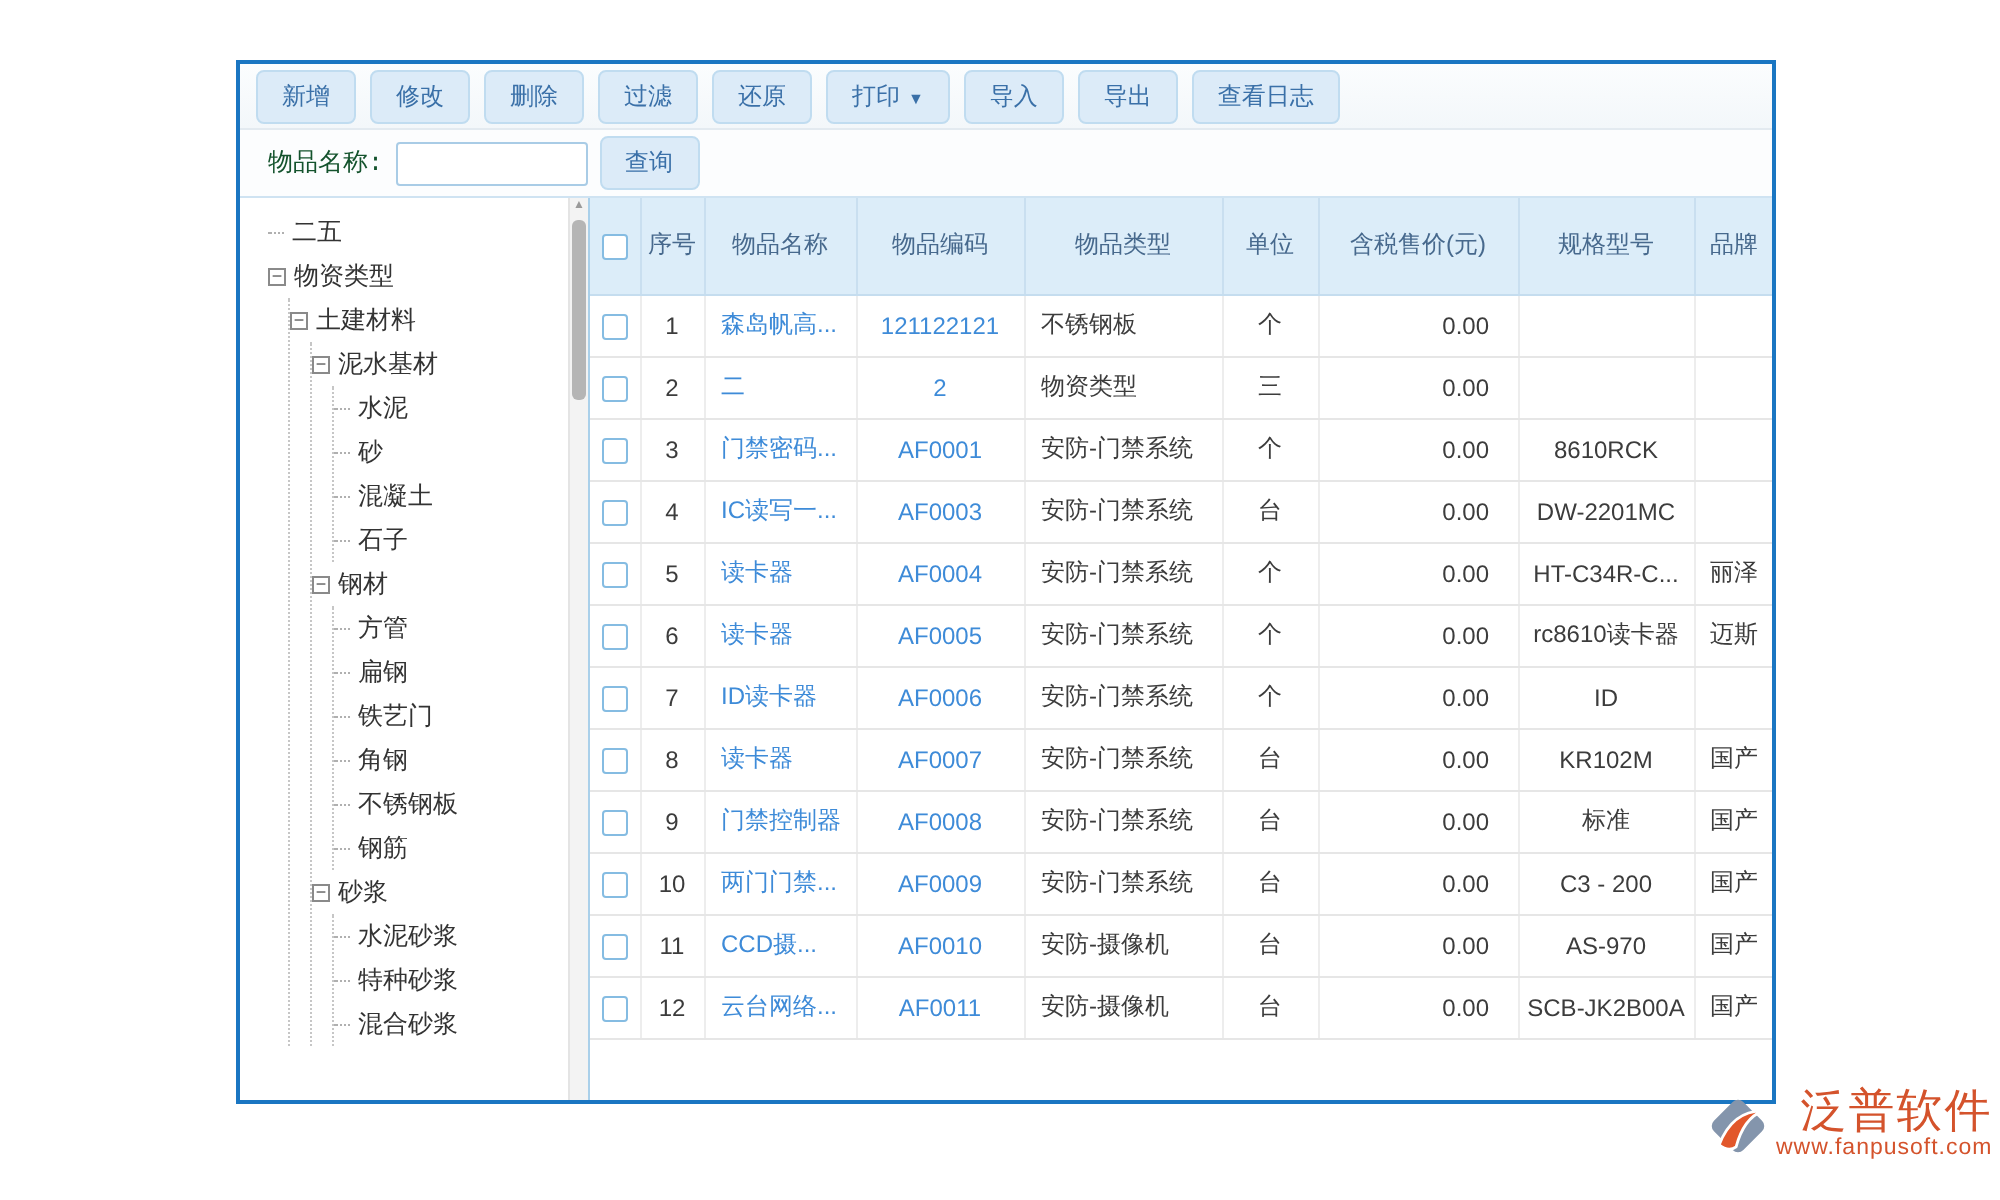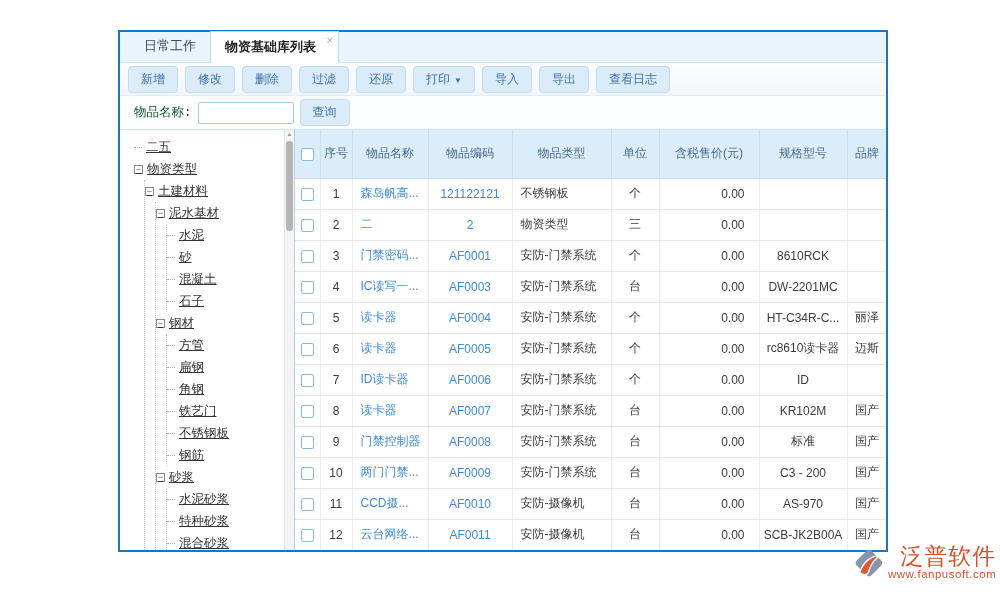--- a/index.html
+++ b/index.html
@@ -24,21 +24,21 @@
   .filterrow label { font-size:12.5px; color:#14532d; margin-right:6px;font-family:Liberation Mono, monospace; }
   .filterrow input { width:96px; height:22px; border:1px solid #a9cce6; border-radius:2px; font-size:12px; padding:0 4px; outline:none; }
   .filterrow .btn { margin-left:6px; }
 
   
   .main { flex:1 1 auto; display:flex; overflow:hidden; }
 
   
   .treewrap { width:164px; flex:0 0 auto; overflow:hidden; padding:6px 0 0 10px; font-size:12.5px; color:#333; }
   .tree ul { list-style:none; margin-left:10px; border-left:1px dotted #c6c6c6; }
-  .tree > ul { margin-left:4px; border-left:none;text-decoration:underline; }
+  .tree > ul { margin-left:4px; border-left:none; }
   .node-row { height:22px; display:flex; align-items:center; cursor:pointer; white-space:nowrap; }
   .expander { width:9px; height:9px; border:1px solid #8a8a8a; background:#fff; display:inline-flex; align-items:center; justify-content:center; font-size:9px; line-height:7px; color:#555; margin-right:4px; flex:0 0 auto; }
   .dash { width:8px; border-top:1px dotted #b0b0b0; margin-right:4px; flex:0 0 auto; }
 
   
   .vscroll { width:10px; flex:0 0 auto; background:#f3f3f3; border-left:1px solid #e4e4e4; position:relative; }
   .vscroll .arrow { position:absolute; top:1px; left:0; width:100%; text-align:center; font-size:6px; color:#9a9a9a; }
   .vscroll .thumb { position:absolute; top:11px; left:1px; width:7px; height:90px; background:#b5b5b5; border-radius:3px; }
 
   
@@ -57,24 +57,20 @@
   .brand svg { width:34px; height:34px; margin-top:2px; }
   .brand .txt { margin-left:2px; }
   .brand .cn { font-size:23px; font-weight:normal; color:#d4532c; letter-spacing:1px; line-height:24px; font-family:"DejaVu Sans",sans-serif;text-align:right; }
   .brand .url { font-size:11.5px; color:#d4532c; letter-spacing:0.5px; }
 </style>
 </head>
 <body>
 
 <div class="panel">
 
-  <div class="tabbar">
-      <div class="tab"><span>日常工作</span></div>
-      <div class="tab active"><span>物资基础库列表</span><span class="close">×</span></div>
-    </div>
 
   <div class="toolbar">
       <button class="btn">新增</button>
       <button class="btn">修改</button>
       <button class="btn">删除</button>
       <button class="btn">过滤</button>
       <button class="btn">还原</button>
       <button class="btn">打印<span class="caret">▼</span></button>
       <button class="btn">导入</button>
       <button class="btn">导出</button>
@@ -154,27 +150,27 @@
                       </li>
                       <li>
                         <div class="node-row">
                           <span class="dash"></span>
                           <span>扁钢</span>
                         </div>
                       </li>
                       <li>
                         <div class="node-row">
                           <span class="dash"></span>
+                          <span>铁艺门</span>
+                        </div>
+                      </li>
+                      <li>
+                        <div class="node-row">
+                          <span class="dash"></span>
                           <span>角钢</span>
-                        </div>
-                      </li>
-                      <li>
-                        <div class="node-row">
-                          <span class="dash"></span>
-                          <span>铁艺门</span>
                         </div>
                       </li>
                       <li>
                         <div class="node-row">
                           <span class="dash"></span>
                           <span>不锈钢板</span>
                         </div>
                       </li>
                       <li>
                         <div class="node-row">

